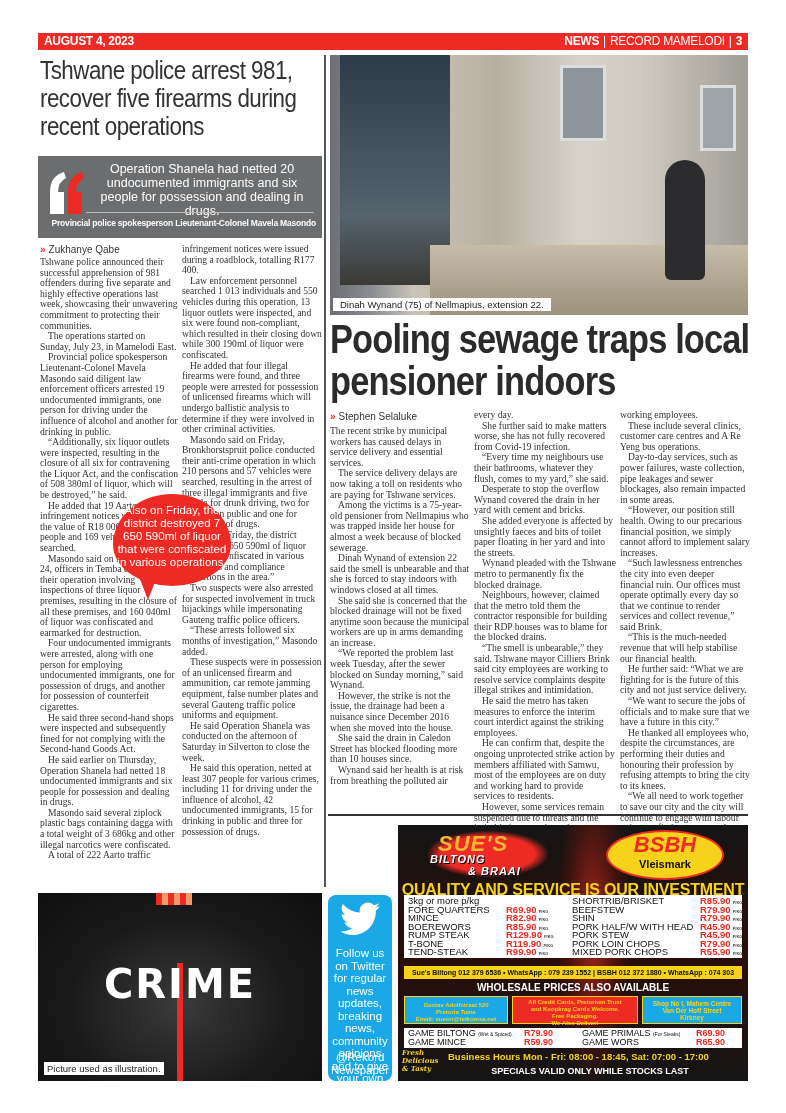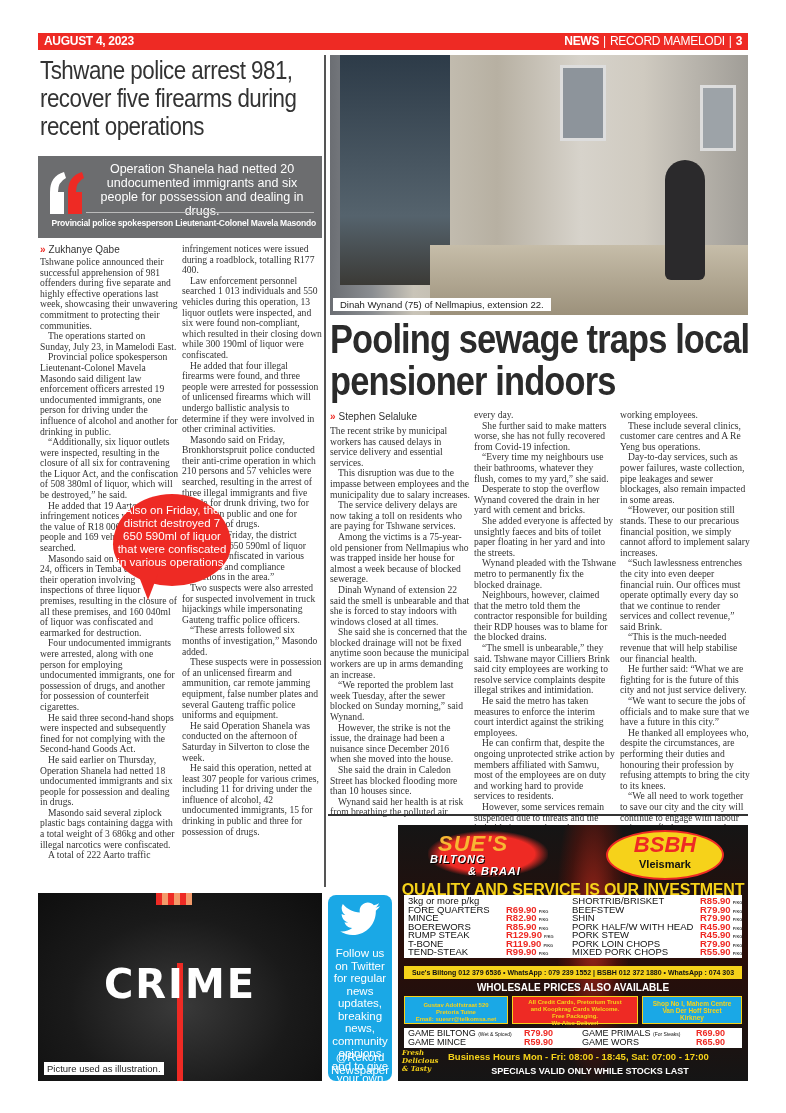--- a/index.html
+++ b/index.html
@@ -156,21 +156,20 @@
 </div>
 
 <div class="abs hl2">Pooling sewage traps local pensioner indoors</div>
 
 <div class="abs byline" style="left:330px; top:411px;">
   <span class="arrows">»</span><span>Stephen Selaluke</span>
 </div>
 
 <div class="abs col" style="left:330px; top:426px; width:140px;">
   <p class="first">The recent strike by municipal workers has caused delays in service delivery and essential services.</p>
-  <p>This disruption was due to the impasse between employees and the municipality due to salary increases.</p>
   <p>The service delivery delays are now taking a toll on residents who are paying for Tshwane services.</p>
   <p>Among the victims is a 75-year-old pensioner from Nellmapius who was trapped inside her house for almost a week because of blocked sewerage.</p>
   <p>Dinah Wynand of extension 22 said the smell is unbearable and that she is forced to stay indoors with windows closed at all times.</p>
   <p>She said she is concerned that the blocked drainage will not be fixed anytime soon because the municipal workers are up in arms demanding an increase.</p>
   <p>“We reported the problem last week Tuesday, after the sewer blocked on Sunday morning,” said Wynand.</p>
   <p>However, the strike is not the issue, the drainage had been a nuisance since December 2016 when she moved into the house.</p>
   <p>She said the drain in Caledon Street has blocked flooding more than 10 houses since.</p>
   <p>Wynand said her health is at risk from breathing the polluted air</p>
 </div>
 <div class="abs col" style="left:474px; top:410px; width:142px;">
@@ -183,21 +182,21 @@
   <p>Neighbours, however, claimed that the metro told them the contractor responsible for building their RDP houses was to blame for the blocked drains.</p>
   <p>“The smell is unbearable,” they said. Tshwane mayor Cilliers Brink said city employees are working to resolve service complaints despite illegal strikes and intimidation.</p>
   <p>He said the metro has taken measures to enforce the interim court interdict against the striking employees.</p>
   <p>He can confirm that, despite the ongoing unprotected strike action by members affiliated with Samwu, most of the employees are on duty and working hard to provide services to residents.</p>
   <p>However, some services remain suspended due to threats and the intimidation experience by</p>
 </div>
 <div class="abs col" style="left:620px; top:410px; width:130px;">
   <p class="first">working employees.</p>
   <p>These include several clinics, customer care centres and A Re Yeng bus operations.</p>
   <p>Day-to-day services, such as power failures, waste collection, pipe leakages and sewer blockages, also remain impacted in some areas.</p>
-  <p>“However, our position still stands. These to our precarious financial position, we simply cannot afford to implement salary increases.</p>
+  <p>“However, our position still health. Owing to our precarious financial position, we simply cannot afford to implement salary increases.</p>
   <p>“Such lawlessness entrenches the city into even deeper financial ruin. Our offices must operate optimally every day so that we continue to render services and collect revenue,” said Brink.</p>
   <p>“This is the much-needed revenue that will help stabilise our financial health.</p>
   <p>He further said: “What we are fighting for is the future of this city and not just service delivery.</p>
   <p>“We want to secure the jobs of officials and to make sure that we have a future in this city.”</p>
   <p>He thanked all employees who, despite the circumstances, are performing their duties and honouring their profession by refusing attempts to bring the city to its knees.</p>
   <p>“We all need to work together to save our city and the city will continue to engage with labour unions to find ways to resolve this dispute,” he concluded.</p>
 </div>
 
 <div class="abs hrule" style="left:328px; top:814px; width:420px;"></div>
 

